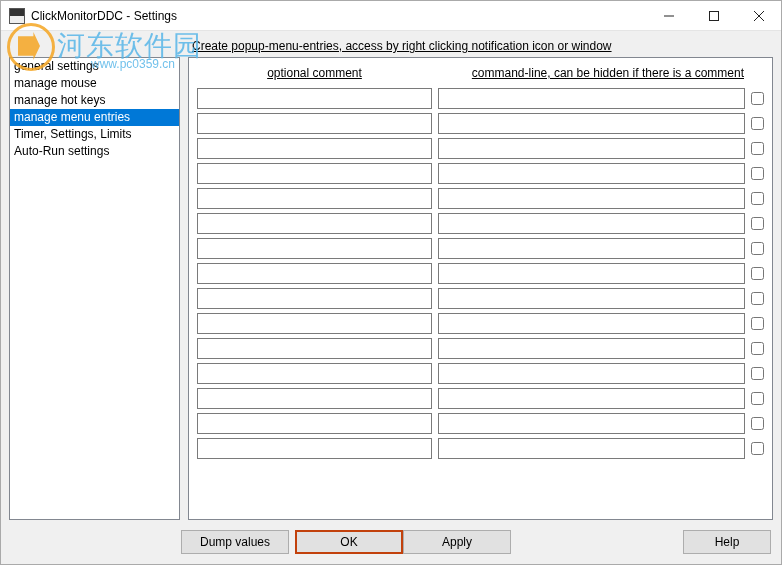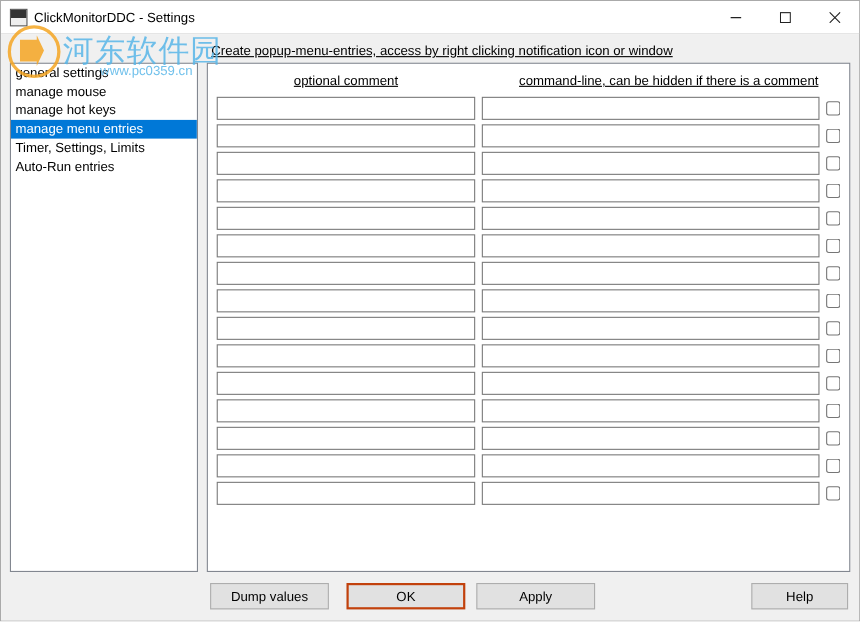--- a/index.html
+++ b/index.html
@@ -22,21 +22,21 @@
     .header-row { display: flex; gap: 6px; margin-bottom: 4px; }
     .hcell { text-align: center; color: #000; }
     .hcell.c1 { flex: 0 0 235px; }
     .hcell.c2 { flex: 1; text-align: right; }
     .hcell.c3 { flex: 0 0 14px; }
     .entry-row { display: flex; gap: 6px; align-items: center; }
     .txt { height: 21px; border: 1px solid #7a7a7a; background: #fff; padding: 0 3px; font-size: 12px; }
     .txt.c1 { flex: 0 0 235px; }
     .txt.c2 { flex: 1; }
     .cb { flex: 0 0 13px; width: 13px; height: 13px; border: 1px solid #333; background: #fff; }
-    .button-row { display: flex; gap: 10px; padding: 10px 2px 2px 2px; }
+    .button-row { display: flex; padding: 10px 2px 2px 2px; }
     .btn { height: 24px; border: 1px solid #adadad; background: #e1e1e1; color: #000; cursor: default; }
     .btn.default { border: 2px solid #c2410c; }
     .btn.dump { width: 108px; }
     .btn.ok { width: 108px; margin-left: 6px; }
     .btn.apply { width: 108px; }
     .btn.defset { width: 124px; }
     .btn.help { width: 88px; }
     .button-spacer-l { flex: 0 0 170px; }
     .button-gap { flex: 1; }
     .watermark { position: absolute; left: 0; top: 20px; pointer-events: none; opacity: 0.85; }
@@ -74,21 +74,21 @@
   <div class="body">
 
     <div class="main-row">
 
       <div class="sidebar" id="sidebar">
           <div class="sidebar-item">general settings</div>
           <div class="sidebar-item">manage mouse</div>
           <div class="sidebar-item">manage hot keys</div>
           <div class="sidebar-item selected">manage menu entries</div>
           <div class="sidebar-item">Timer, Settings, Limits</div>
-          <div class="sidebar-item">Auto-Run entries</div>
+          <div class="sidebar-item">Auto-Run settings</div>
         </div>
 
       <div class="right-pane">
         <div class="instruct">Create popup-menu-entries, access by right clicking notification icon or window</div>
         <div class="content-box">
           <div class="header-row">
             <div class="hcell c1">optional comment</div>
             <div class="hcell c2">command-line, can be hidden if there is a comment</div>
             <div class="hcell c3"></div>
           </div>

